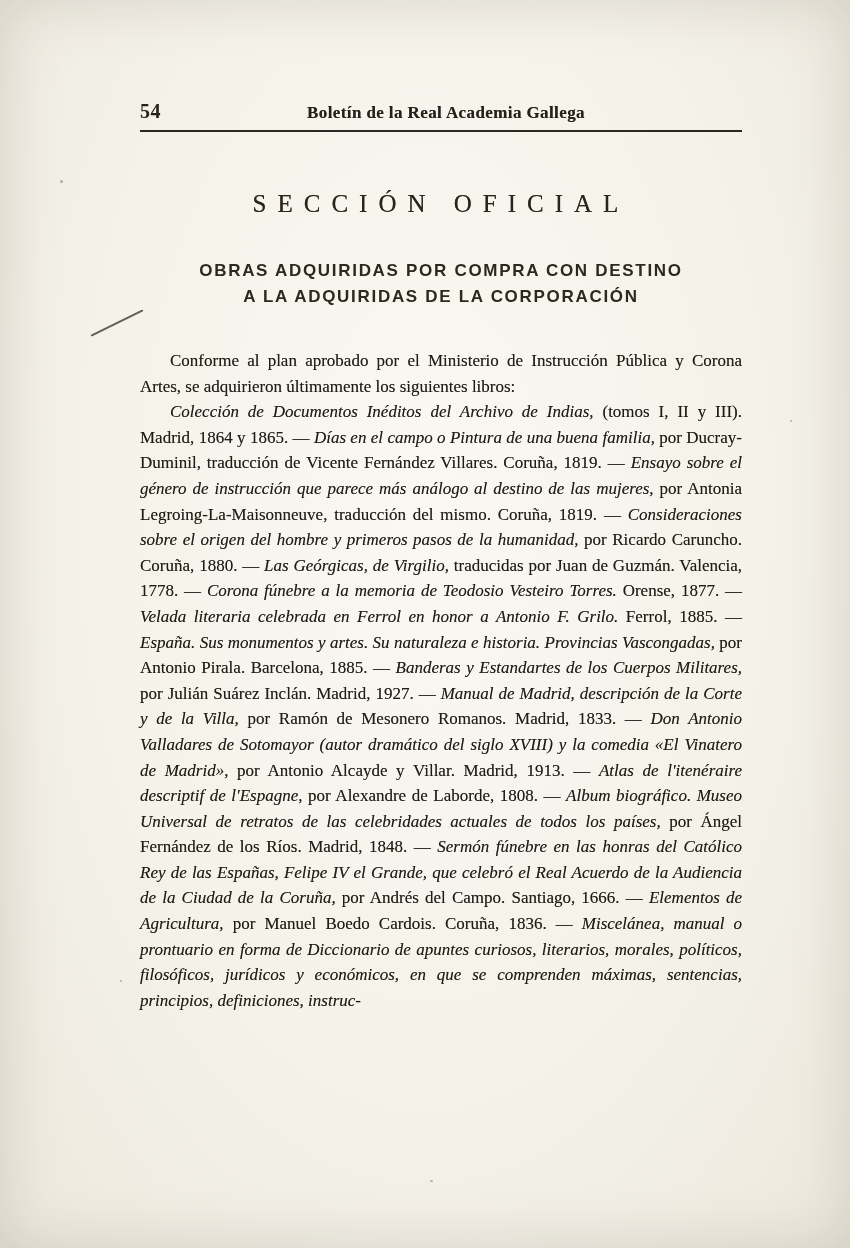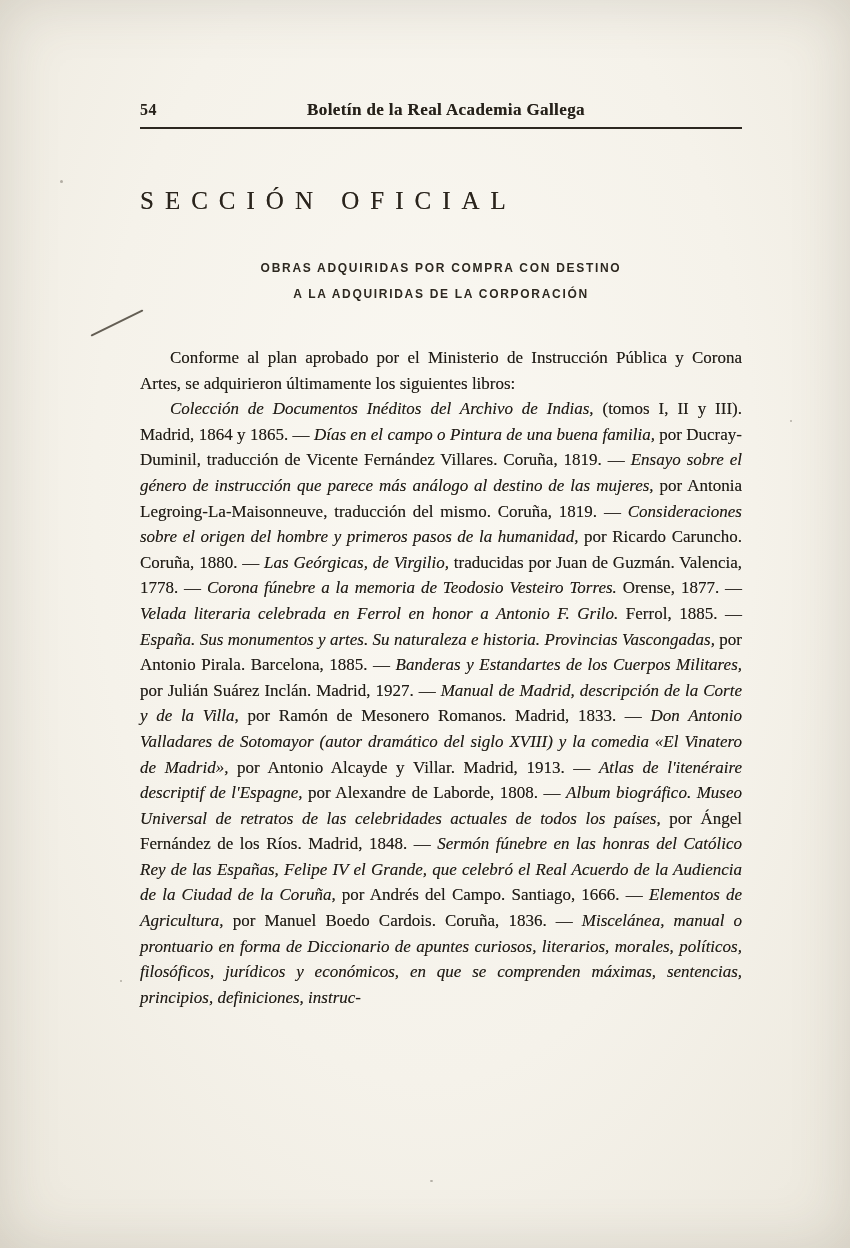--- a/index.html
+++ b/index.html
@@ -33,47 +33,47 @@
     align-items: baseline;
     font-weight: bold;
     font-size: 17px;
     letter-spacing: 0.4px;
     color: #26211a;
     padding-bottom: 7px;
     border-bottom: 2px solid #2c2720;
   }
   .pagenum {
     width: 90px;
-    font-size: 16px;
+    font-size: 20px;
     font-weight: bold;
   }
   .head-title {
     flex: 1;
     text-align: center;
     padding-right: 80px;
     font-style: normal;
     text-shadow: 0 0 0.5px rgba(30,25,18,0.55);
   }
   
   .section-title {
     margin: 58px 0 0 0;
-    text-align: left;
+    text-align: center;
     font-size: 25px;
     font-weight: normal;
     letter-spacing: 11px;
     color: #2a241c;
     text-shadow: 0 0 0.6px rgba(30,25,18,0.6);
   }
   
   .subtitle {
     margin-top: 40px;
     text-align: center;
     font-family: "Liberation Sans", sans-serif;
     font-weight: bold;
-    font-size: 12px;
+    font-size: 17px;
     letter-spacing: 1.7px;
     line-height: 26px;
     color: #2d2820;
   }
   
   .bodytext {
     margin-top: 38px;
   }
   .bodytext p {
     margin: 0;

